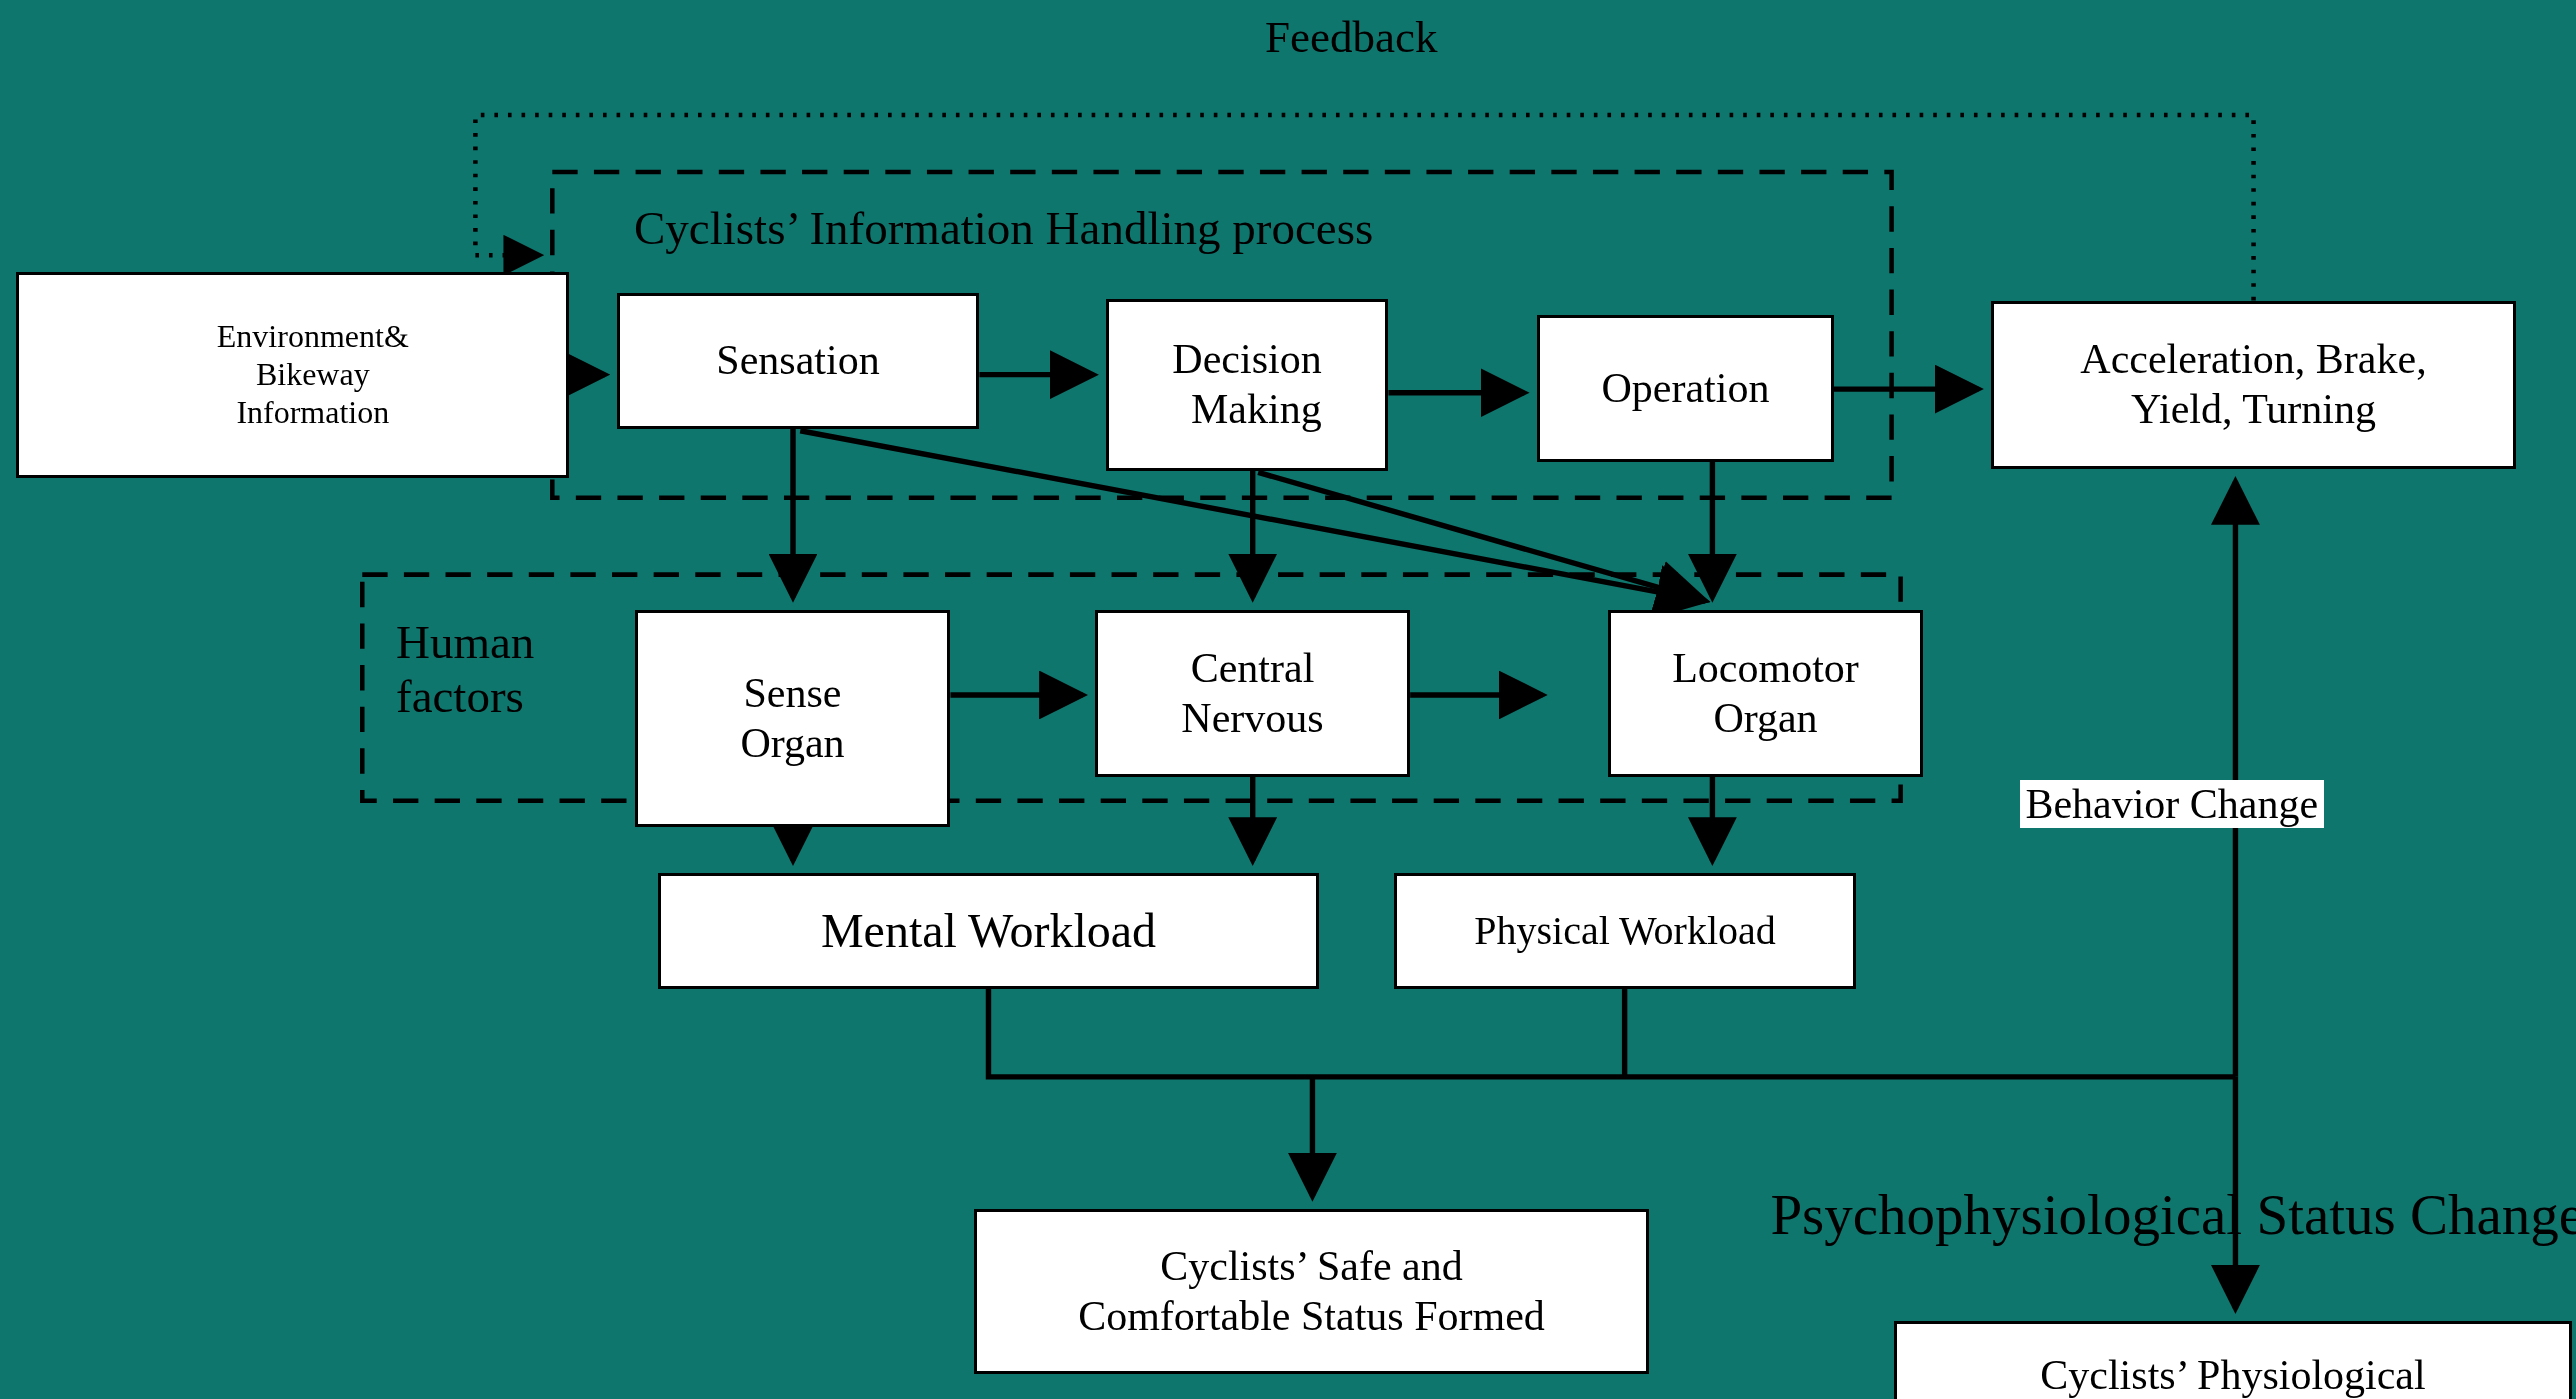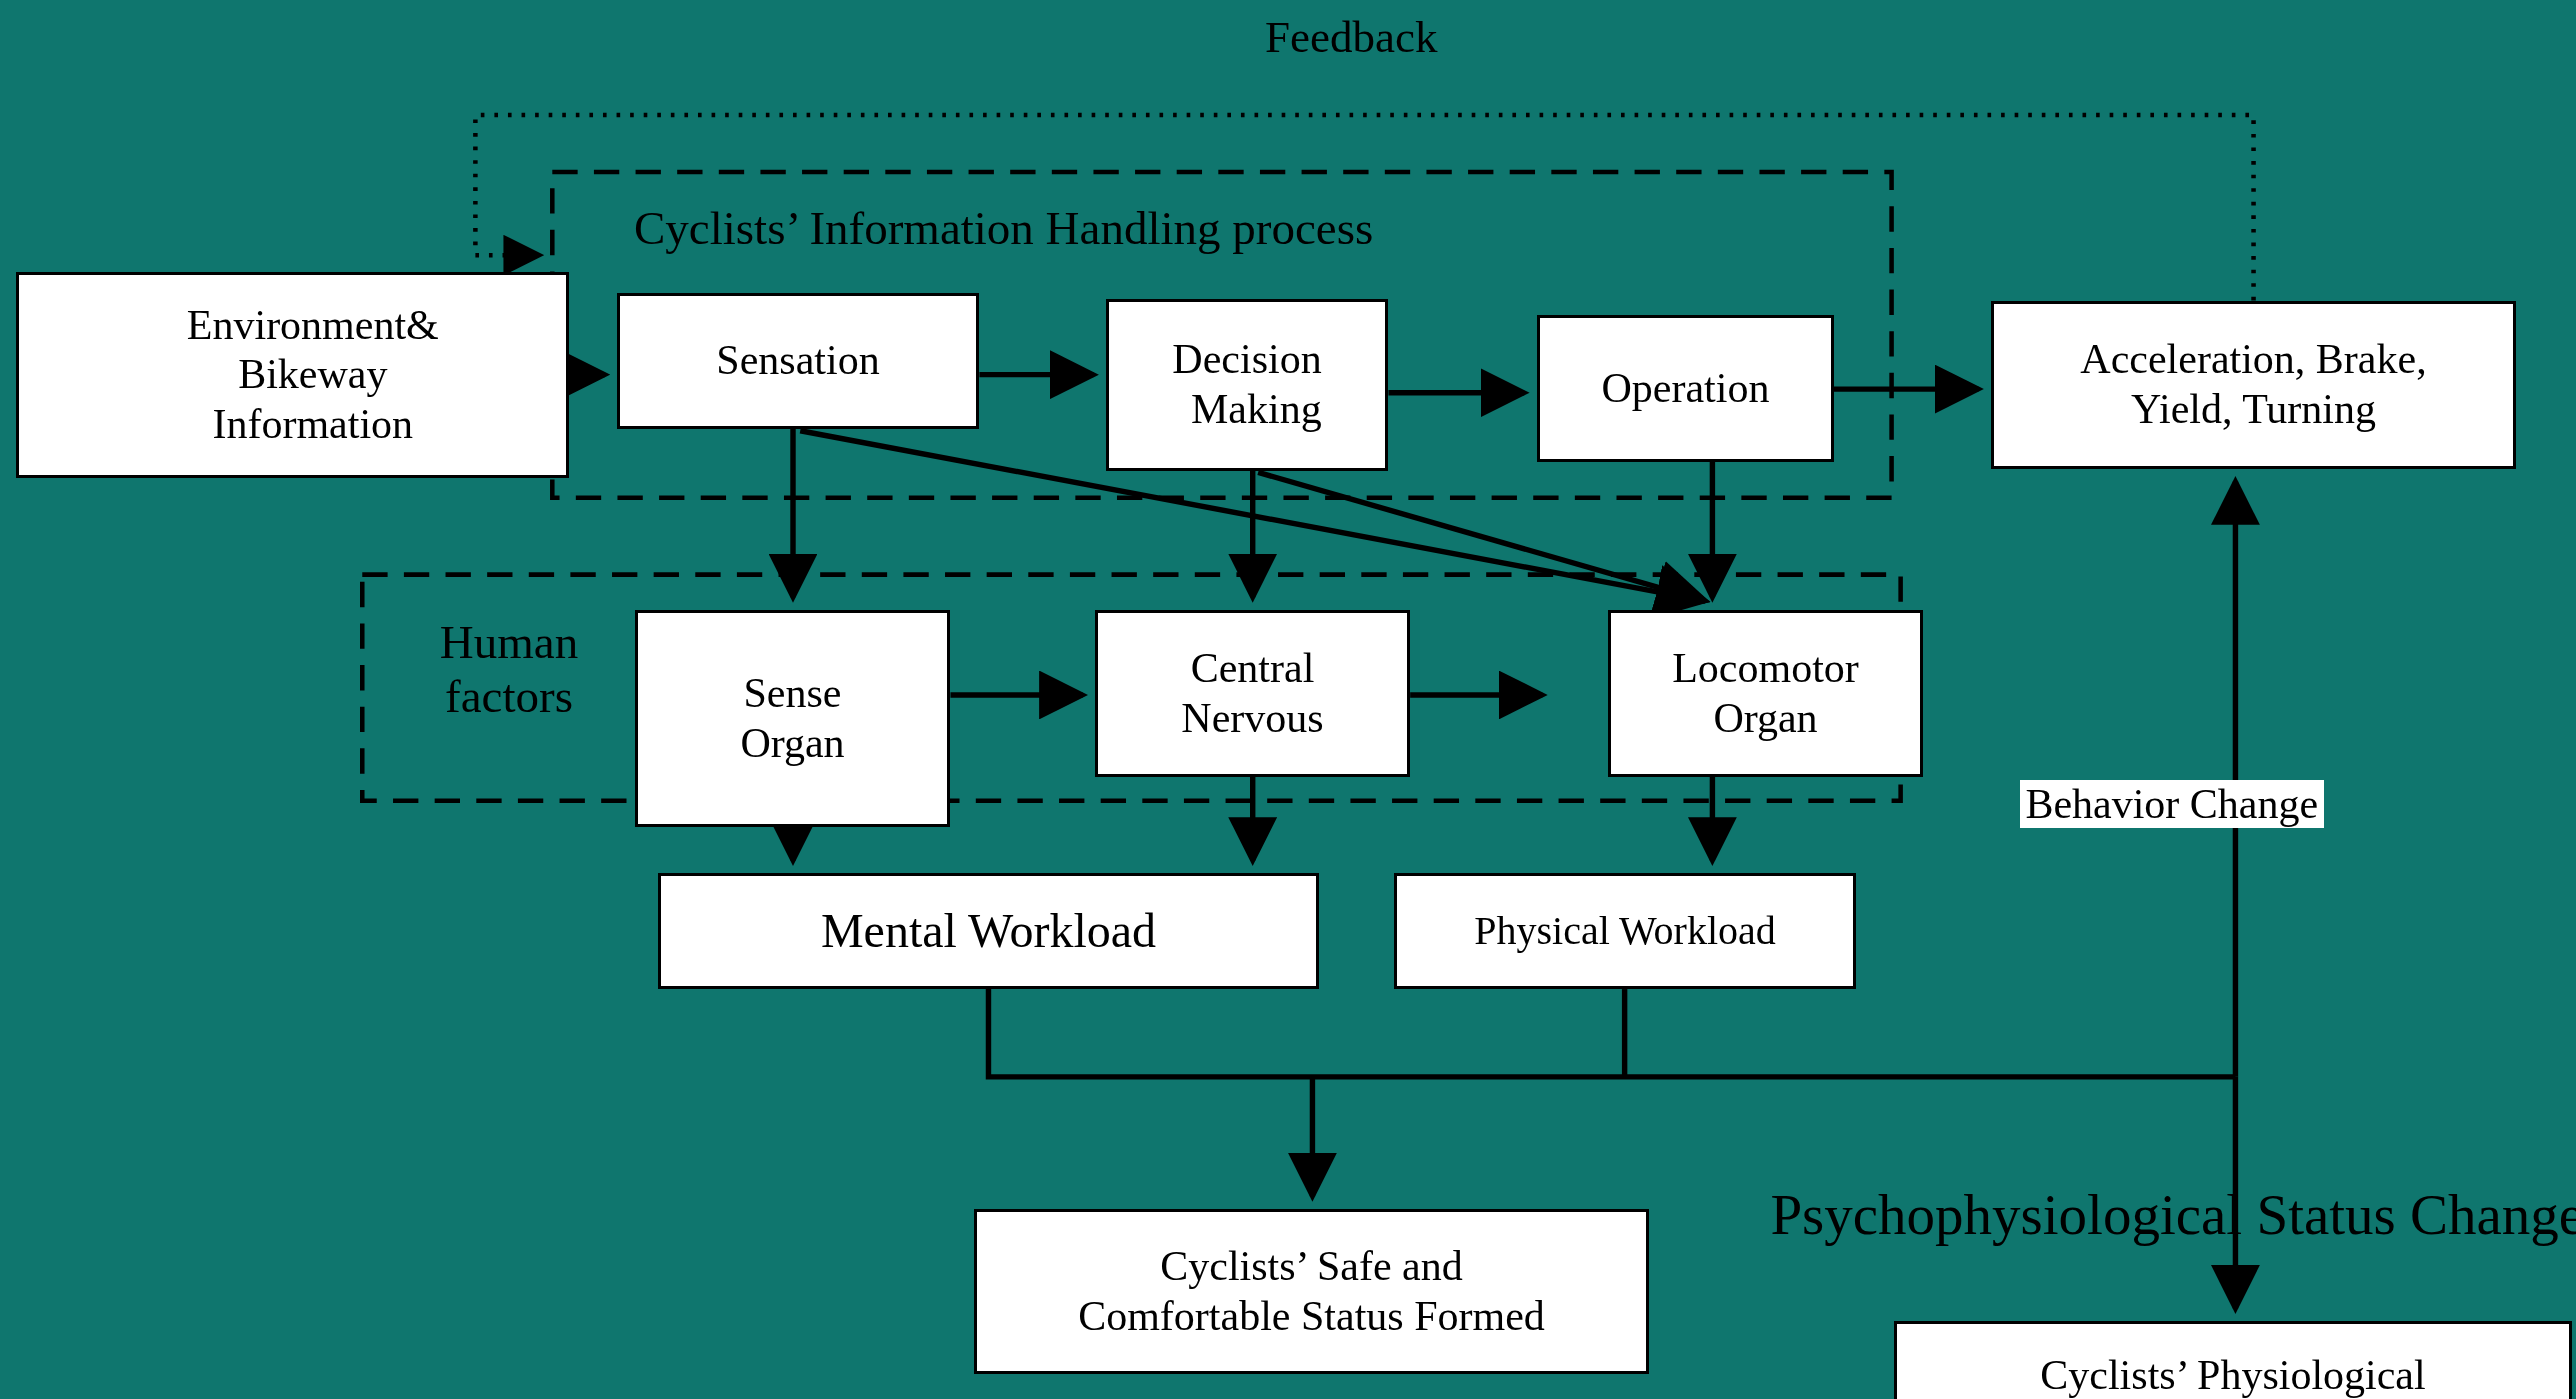--- a/index.html
+++ b/index.html
@@ -3,21 +3,21 @@
 <meta charset="utf-8">
 <style>
   html,body{margin:0;padding:0;background:#ffffff;}
   body{font-family:"Liberation Serif", serif;}
   #stage{position:relative;width:2576px;height:1399px;background:#0f766e;overflow:hidden;}
   svg.layer{position:absolute;left:0;top:0;width:2576px;height:1399px;}
   .nodebox{position:absolute;box-sizing:border-box;border:3.6px solid #000;background:#fff;
            display:flex;align-items:center;justify-content:center;text-align:center;
            font-family:"Liberation Serif", serif;color:#000;line-height:1.18;}
   .grouplabel{position:absolute;font-family:"Liberation Serif", serif;color:#000;
-              text-align:center;line-height:1.15;white-space:pre;}
+              line-height:1.15;white-space:pre;}
   .edgelabel{position:absolute;font-family:"Liberation Serif", serif;color:#000;
              background:#fff;padding:0 5.4px;white-space:nowrap;}
   .title-feedback{position:absolute;font-family:"Liberation Serif", serif;color:#000;white-space:nowrap;}
 </style>
 </head>
 <body>
 
 <div id="stage">
 
   <svg class="layer" viewBox="0 0 2846 1546">
@@ -73,21 +73,21 @@
     <line x1="2470" y1="1190" x2="2470" y2="1446" stroke="#000" stroke-width="6" marker-end="url(#arrowSolid)"></line>
   </svg>
 
   <div class="title-feedback" style="left:1265px;top:11px;font-size:45px;">Feedback</div>
 
   <div class="grouplabel" style="left:634px;top:201px;font-size:47px;">Cyclists’ Information Handling process</div>
 
   <div class="grouplabel" style="left: 396px; top: 615px; font-size: 47px; width: 226px; white-space: pre-line;">Human
 factors</div>
 
-  <div class="nodebox" style="left: 16.3px; top: 272px; width: 553px; height: 206px; font-size: 42px; white-space: pre-line; padding-left: 40px;">Environment&amp;
+  <div class="nodebox" style="left: 16.3px; top: 272px; width: 553px; height: 206px; font-size: 32px; white-space: pre-line; padding-left: 40px;">Environment&amp;
 Bikeway
 Information</div>
 
   <div class="nodebox" style="left:617px;top:293px;width:362px;height:136px;font-size:42px;">Sensation</div>
 
   <div class="nodebox" style="left: 1106px; top: 299px; width: 282px; height: 172px; font-size: 42px; white-space: pre-line; text-align: right;">Decision
 Making</div>
 
   <div class="nodebox" style="left:1537px;top:315px;width:297px;height:147px;font-size:42px;">Operation</div>
 

